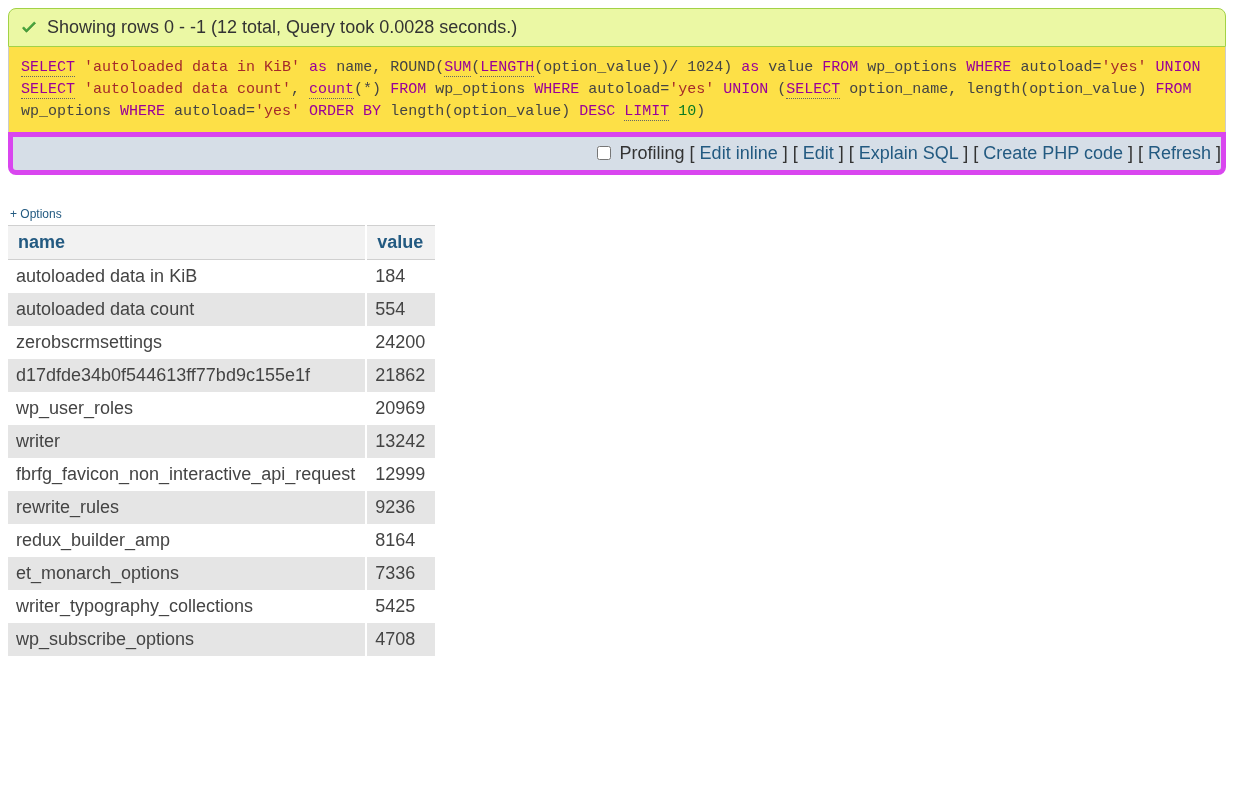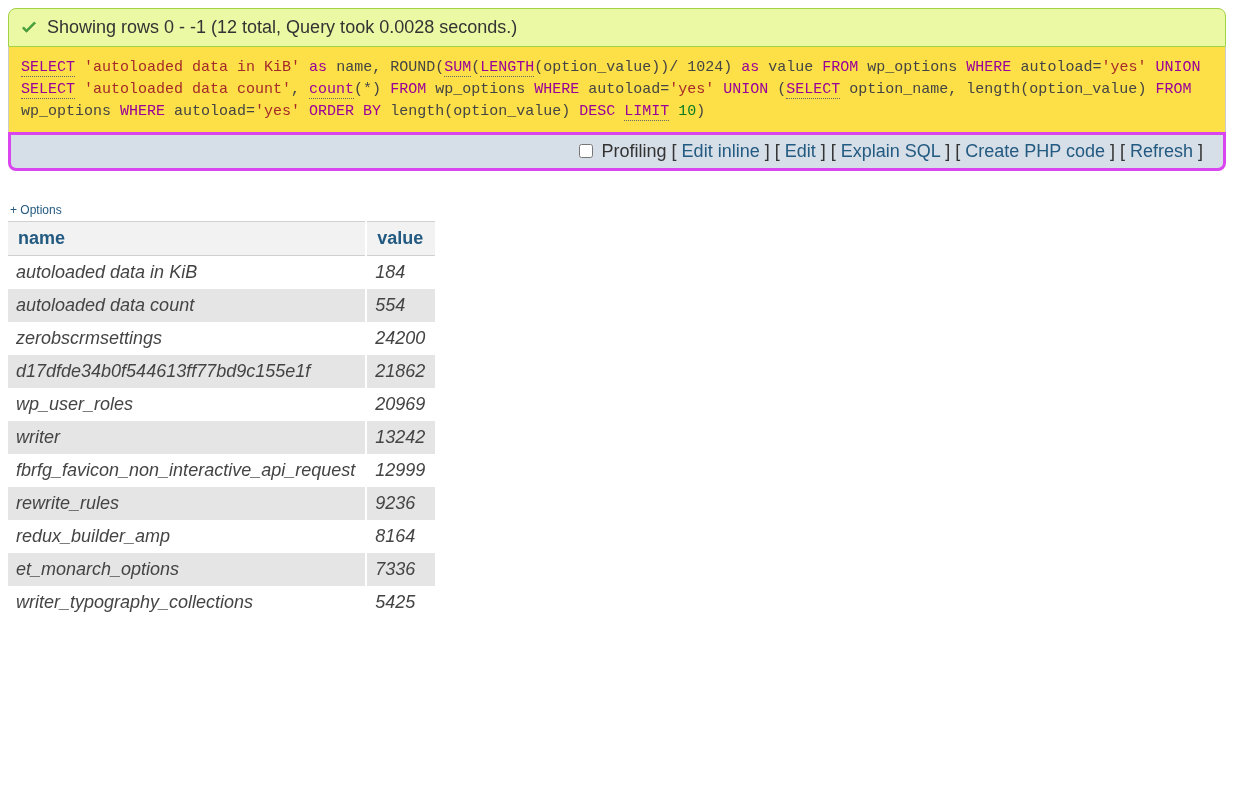--- a/index.html
+++ b/index.html
@@ -42,23 +42,23 @@
   }
   .sql-box .kw { color: #909; } 
   .sql-box .kw-u { color: #909; border-bottom: 1px dotted #666; }
   .sql-box .str { color: #a52a2a; }
   .sql-box .fn { color: #909; border-bottom: 1px dotted #666; }
   .sql-box .num { color: #0a7a22; }
   .sql-box .id { color: #444; }
   .sql-box .as { color: #909; }
   .tools-bar {
     background: #d6dee7;
-    border: 3px solid #d946ef;
+    border: 5px solid #d946ef;
     border-radius: 0 0 8px 8px;
-    padding: 6px 20px;
+    padding: 6px 0;
     text-align: right;
     font-size: 18px;
     color: #333;
   }
   .tools-bar a { color: #235a81; text-decoration: none; }
   .tools-bar label { color: #333; }
   .tools-bar input[type="checkbox"]{
     width:14px; height:14px; vertical-align: -1px; margin-right:4px;
   }
   .bracket { color: #333; }
@@ -84,21 +84,20 @@
     border-top: 1px solid #d0d0d0;
     border-bottom: 1px solid #d0d0d0;
     border-right: 2px solid #fff;
     color: #235a81;
     margin-top: 16px;
   }
   table.results th a { color: #235a81; text-decoration: none; }
   table.results td {
     padding: 6px 10px 6px 8px;
     border-right: 2px solid #fff;
-    font-style: italic;
   }
   table.results tbody tr:nth-child(odd) td { background: #fff; }
   table.results tbody tr:nth-child(even) td { background: #e5e5e5; }
 </style>
 </head>
 <body>
 
 
 
 <div class="success-box">
@@ -174,17 +173,21 @@
         <td>8164</td>
       </tr>
       <tr>
         <td>et_monarch_options</td>
         <td>7336</td>
       </tr>
       <tr>
         <td>writer_typography_collections</td>
         <td>5425</td>
       </tr>
+      <tr>
+        <td>wp_subscribe_options</td>
+        <td>4708</td>
+      </tr>
     </tbody>
 </table>
 
 
 
 
 </body></html>

